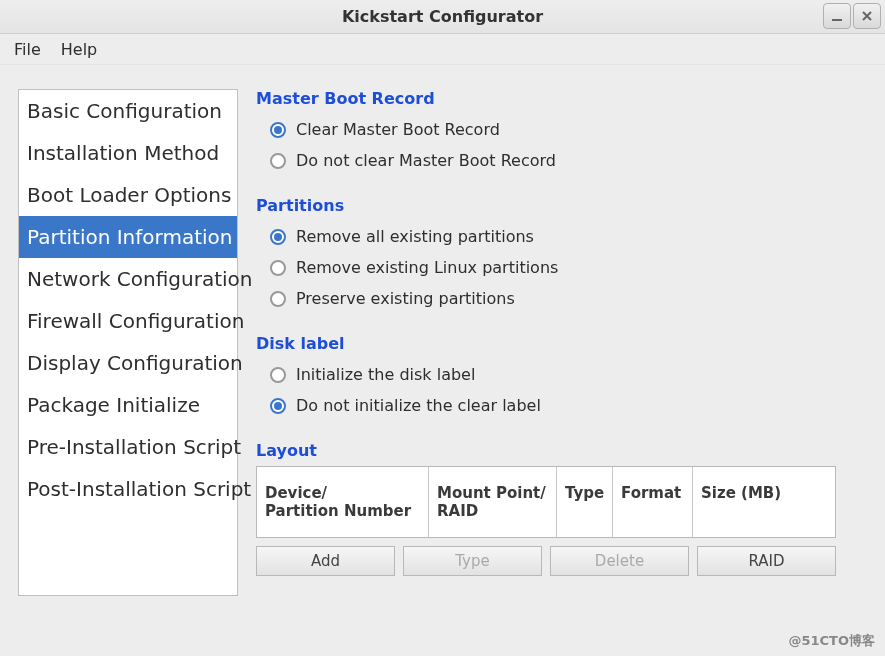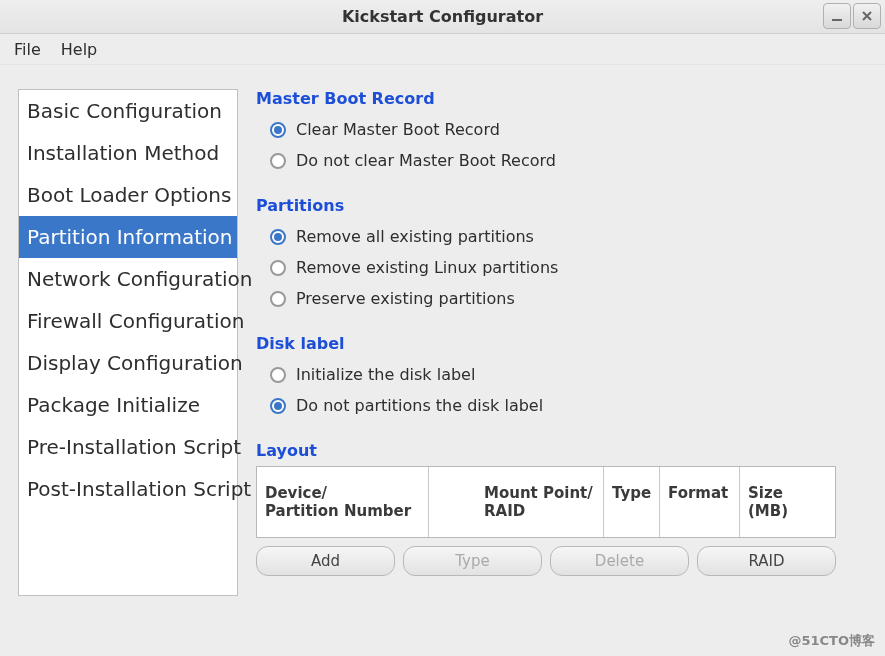--- a/index.html
+++ b/index.html
@@ -147,21 +147,21 @@
 .layout-buttons {
   display: flex;
   gap: 8px;
   margin-top: 8px;
 }
 .lbtn {
   flex: 1;
   height: 30px;
   background: linear-gradient(to bottom, #f6f6f6, #e2e2e2);
   border: 1px solid #b8b8b8;
-  border-radius: 12px;
+  border-radius: 0;
   font-size: 15px;
   color: #444;
   display: flex;
   align-items: center;
   justify-content: center;
   cursor: pointer;
 }
 .lbtn.disabled { color: #aaa; cursor: default; }
 .watermark {
   position: fixed;
@@ -241,31 +241,31 @@
     </div>
 
     <div class="section">
       <div class="section-header">Disk label</div>
       <div class="radio-row">
         <span class="radio"></span>
         <span>Initialize the disk label</span>
       </div>
       <div class="radio-row">
         <span class="radio checked"></span>
-        <span>Do not partitions the disk label</span>
+        <span>Do not initialize the clear label</span>
       </div>
     </div>
 
     <div class="section">
       <div class="section-header">Layout</div>
       <div class="layout-table">
         <div class="layout-head">
           <div class="cell c1" style="white-space:pre-line;">Device/
 Partition Number</div>
-          <div class="cell c2" style="white-space:pre-line;margin-left:47px;">Mount Point/
+          <div class="cell c2" style="white-space:pre-line;">Mount Point/
 RAID</div>
           <div class="cell c3">Type</div>
           <div class="cell c4">Format</div>
           <div class="cell c5">Size (MB)</div>
         </div>
       </div>
       <div class="layout-buttons" style="width:580px;">
         <div class="lbtn">Add</div>
         <div class="lbtn disabled">Type</div>
         <div class="lbtn disabled">Delete</div>

